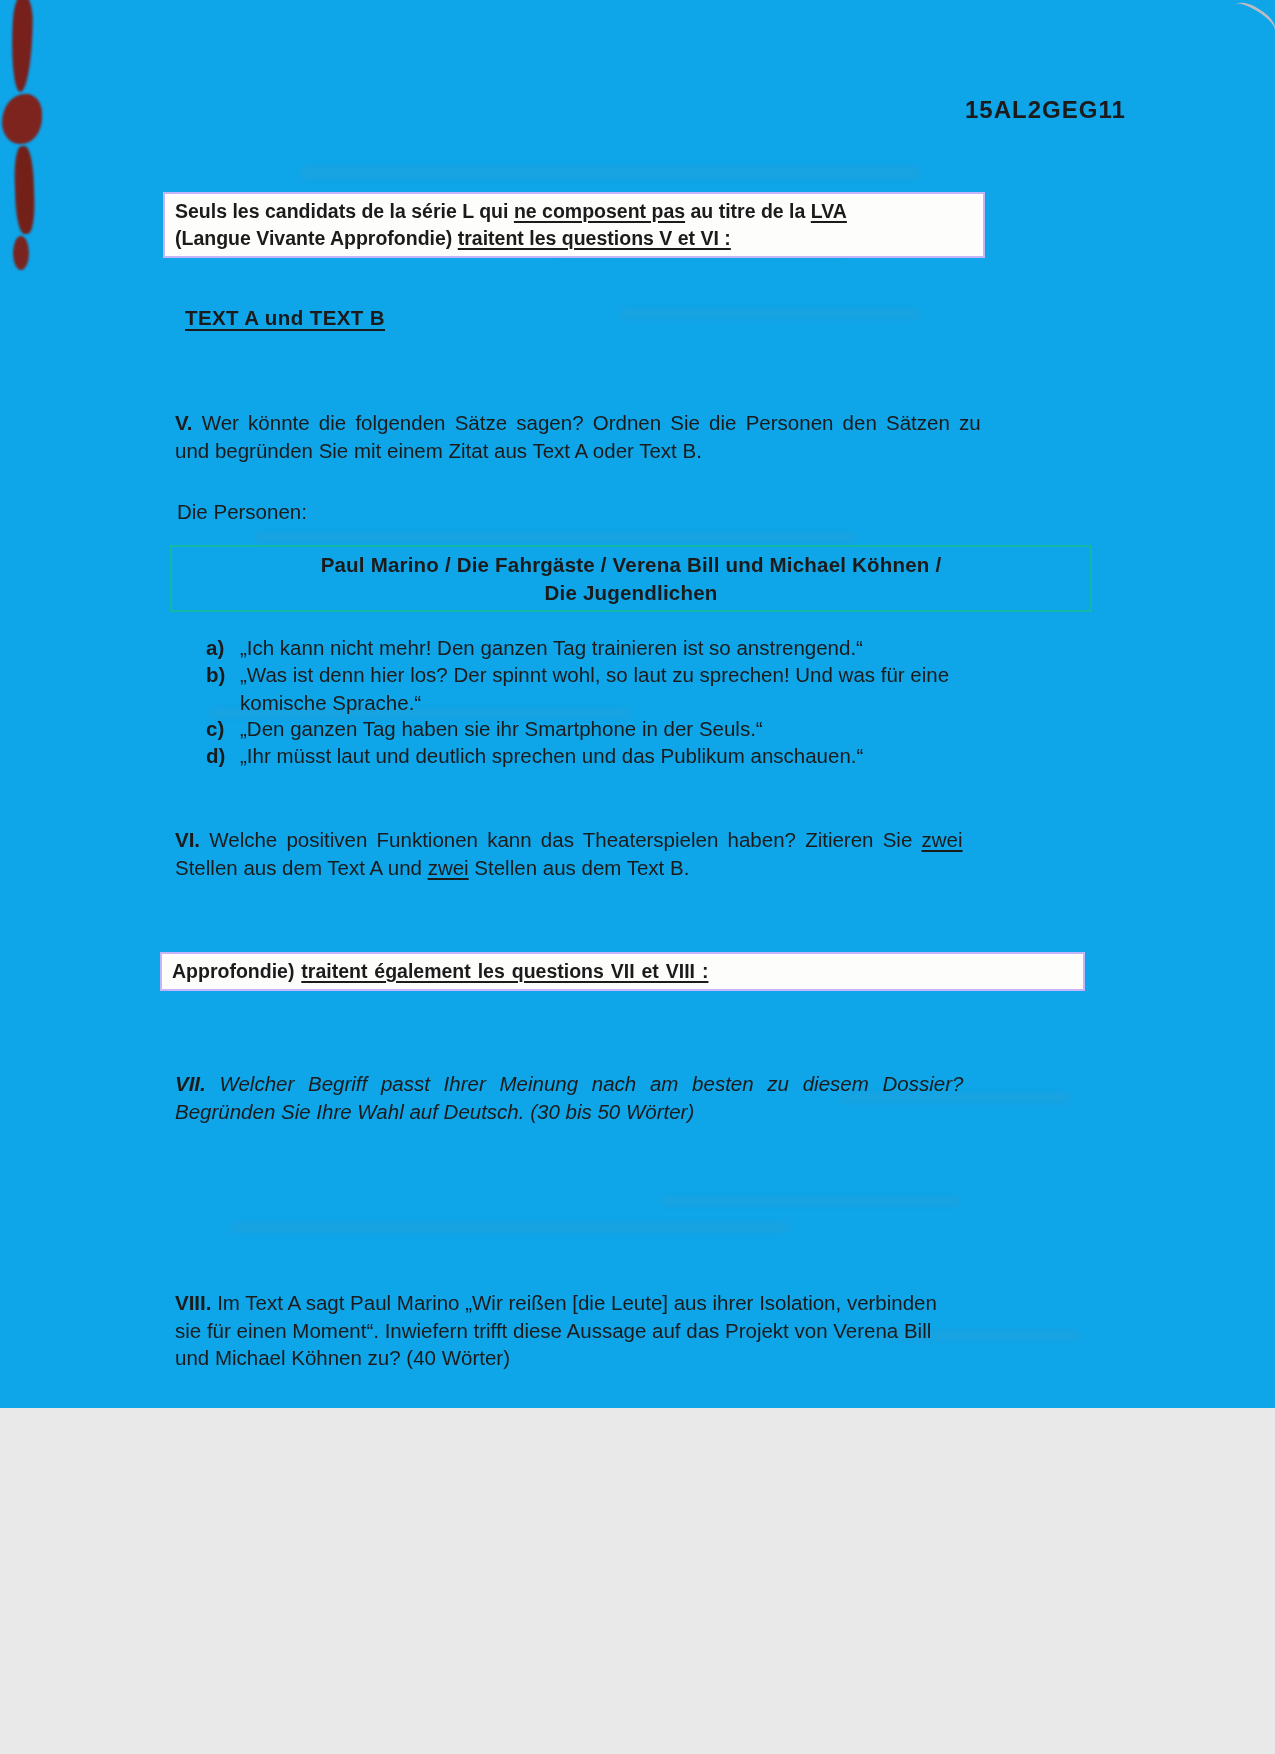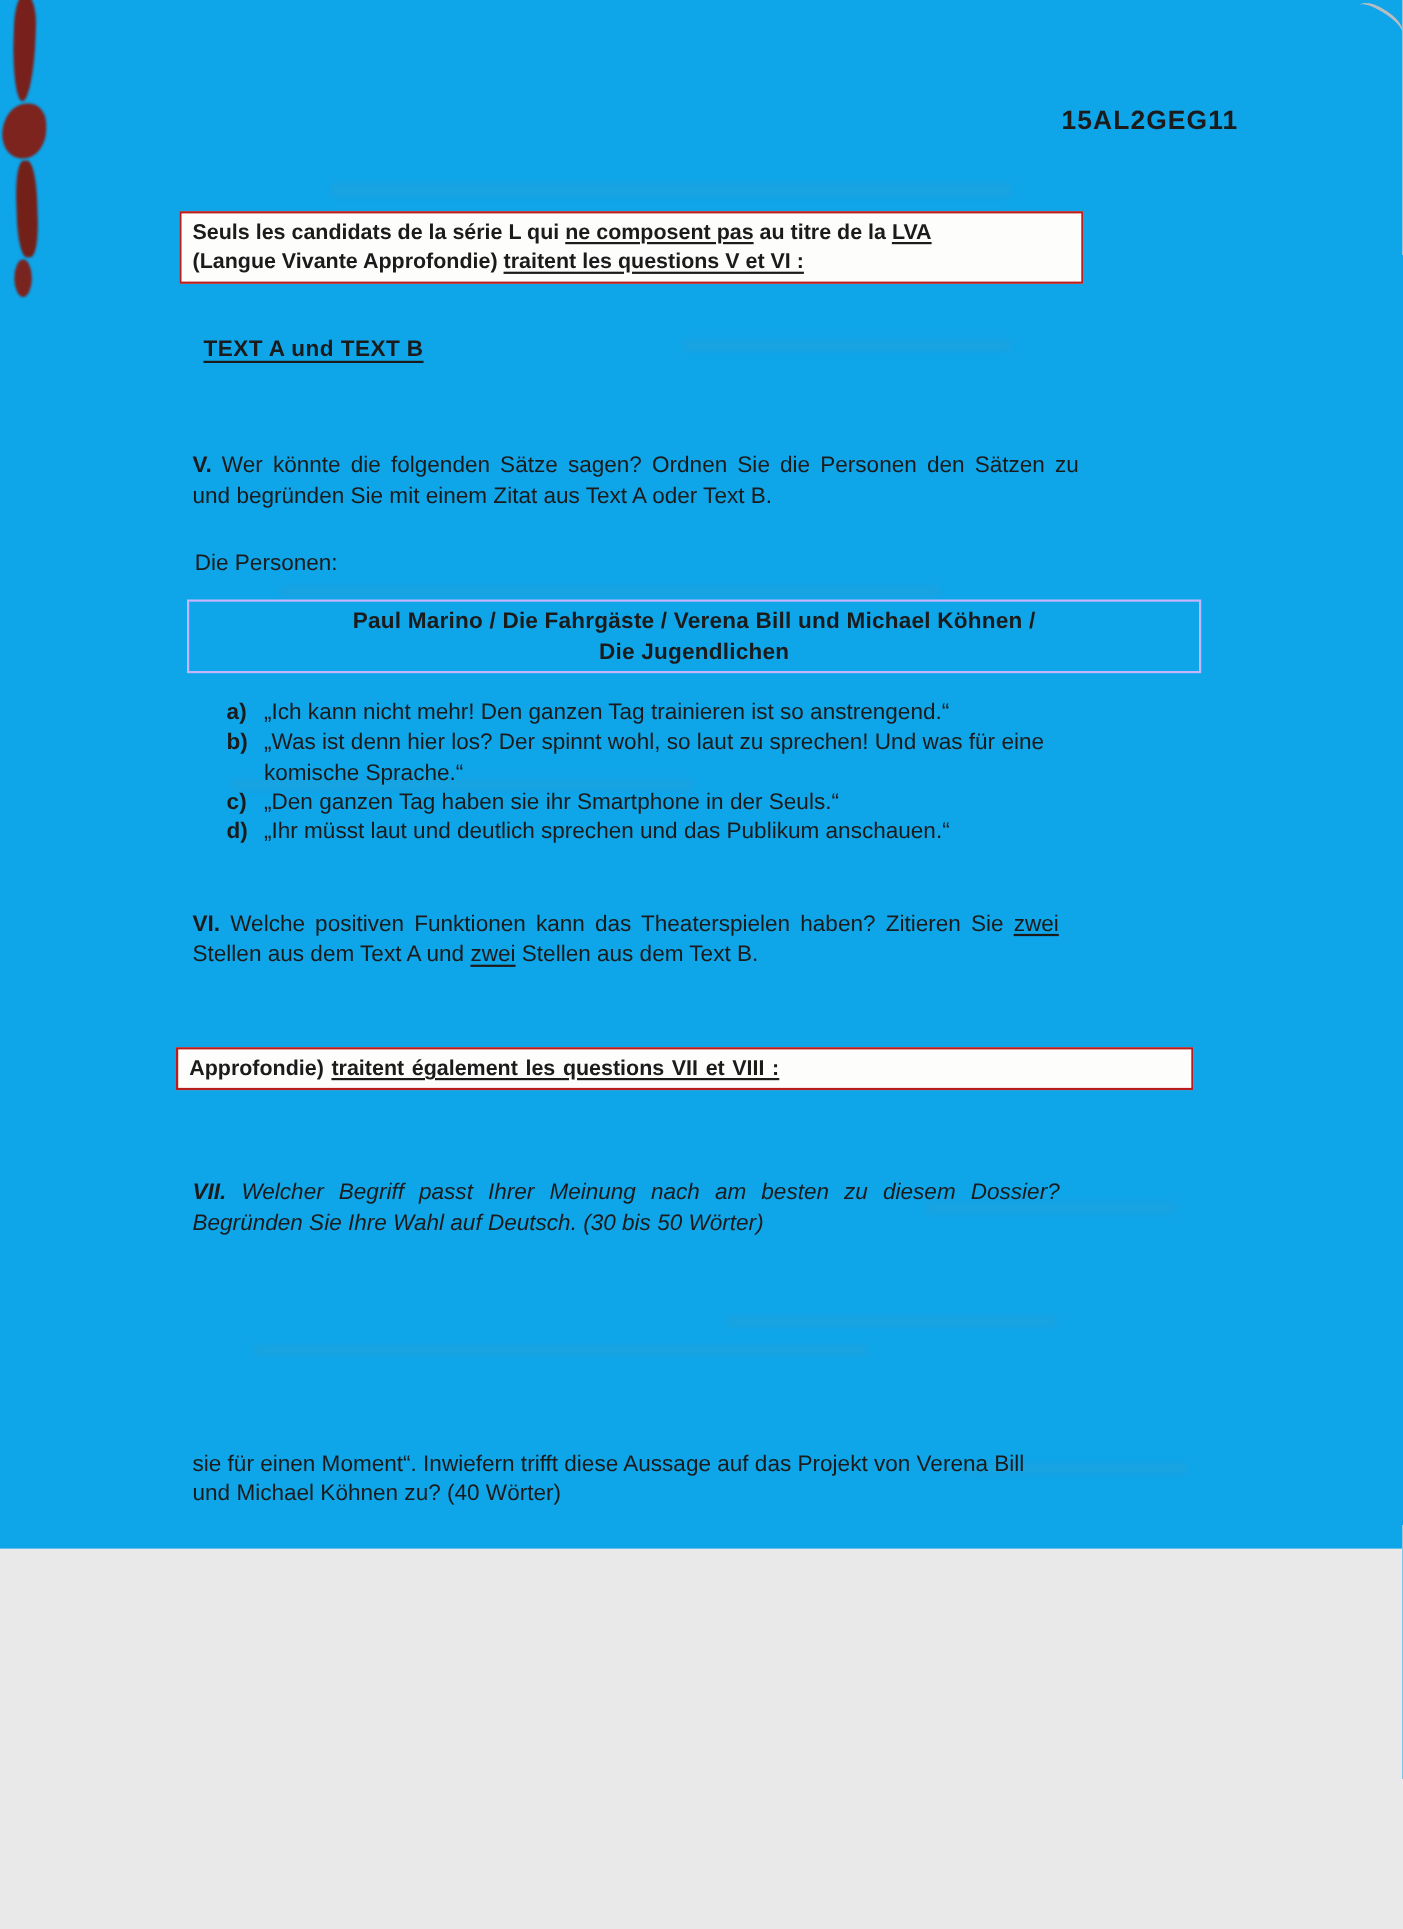--- a/index.html
+++ b/index.html
@@ -5,39 +5,39 @@
   html,body{margin:0;padding:0;background:#e9e9e9;}
   .page{
     position:relative;width:1275px;height:1408px;margin:0 auto;
     background:#0ea5e9;color:#1b1b1b;overflow:hidden;
     font-family:"Liberation Sans","DejaVu Sans",sans-serif;
   }
   .b{font-weight:bold;}
   .u{text-decoration:underline;text-decoration-thickness:2px;text-underline-offset:3px;}
   .code{position:absolute;left:965px;top:96px;font-size:24px;font-weight:bold;letter-spacing:1px;}
   .notice{
-    position:absolute;border:2px solid #b91c1c;background:#fdfdfc;
+    position:absolute;border:2px solid #c4b5fd;background:#fdfdfc;
     font-weight:bold;font-size:19.5px;line-height:27px;padding:4px 10px;box-sizing:border-box;
   }
   #notice1{left:163px;top:192px;width:822px;}
   #notice2{left:160px;top:952px;width:925px;word-spacing:1.5px;}
   .heading{
     position:absolute;left:185px;top:306px;font-size:20.5px;font-weight:bold;
     text-decoration:underline;text-decoration-thickness:2px;text-underline-offset:4px;letter-spacing:.4px;
   }
   .qpara{position:absolute;left:175px;width:902px;font-size:20.5px;line-height:27.5px;}
   #q5{top:390px;margin-top:19px;}
   #q6{top:826px;}
   #q7{top:1070px;font-style:italic;}
   #q8{top:1289px;}
   .spread{word-spacing:3.5px;}
   .spread-wide{word-spacing:8px;}
   .label-personen{position:absolute;left:177px;top:500px;font-size:20.5px;}
   .personen-box{
-    position:absolute;left:170px;top:545px;width:922px;border:2px solid #c4b5fd;
+    position:absolute;left:170px;top:545px;width:922px;border:2px solid #14b8a6;
     box-sizing:border-box;text-align:center;font-weight:bold;font-size:20.5px;
     line-height:27.5px;padding:4px 8px;letter-spacing:.2px;
   }
   .stmt{position:absolute;left:206px;width:885px;font-size:20.5px;line-height:27.5px;display:flex;}
   .stmt-letter{font-weight:bold;flex:0 0 34px;width:34px;}
   .stmt-text{flex:1;}
   .themes{
     position:absolute;left:175px;top:1156px;width:902px;font-style:italic;
     font-size:20.5px;line-height:27.5px;word-spacing:2.5px;
   }
@@ -119,21 +119,21 @@
     <div><span>Approfondie) </span><span class="u">traitent également les questions VII et VIII :</span></div>
   </div>
 
   <div class="qpara" id="q7">
     <span class="spread-wide"><span class="b">VII.</span> <span>Welcher Begriff passt Ihrer Meinung nach am besten zu diesem Dossier?</span></span><br>
     <span>Begründen Sie Ihre Wahl auf Deutsch. (30 bis 50 Wörter)</span>
   </div>
 
 
   <div class="qpara" id="q8">
-    <br>
+    <span><span class="b">VIII.</span> <span>Im Text A sagt Paul Marino „Wir reißen [die Leute] aus ihrer Isolation, verbinden</span></span><br>
     <span>sie für einen Moment“. Inwiefern trifft diese Aussage auf das Projekt von Verena Bill</span><br>
     <span>und Michael Köhnen zu? (40 Wörter)</span>
   </div>
 
   <div class="footer">
     <span>Page</span>
     <span class="b">5</span>
     <span>sur</span>
     <span class="b">9</span>
   </div>

